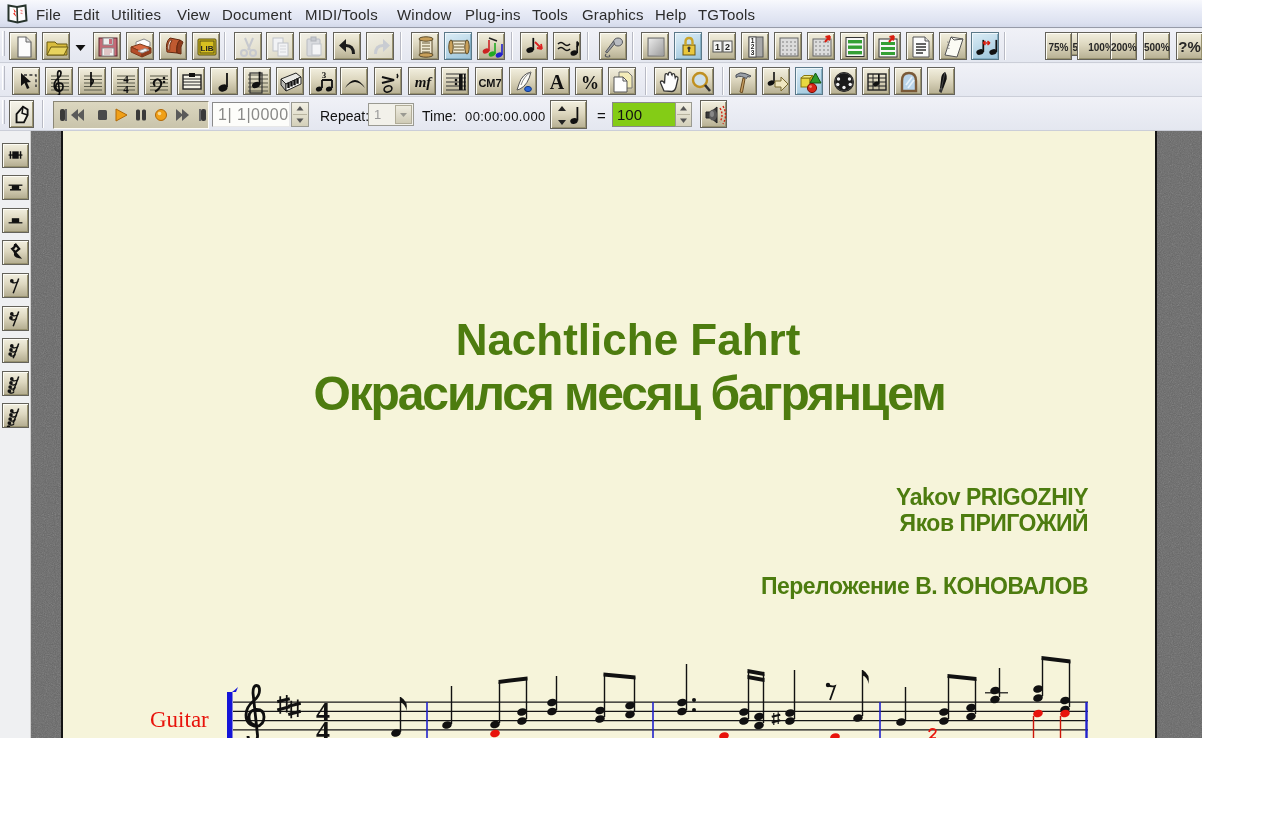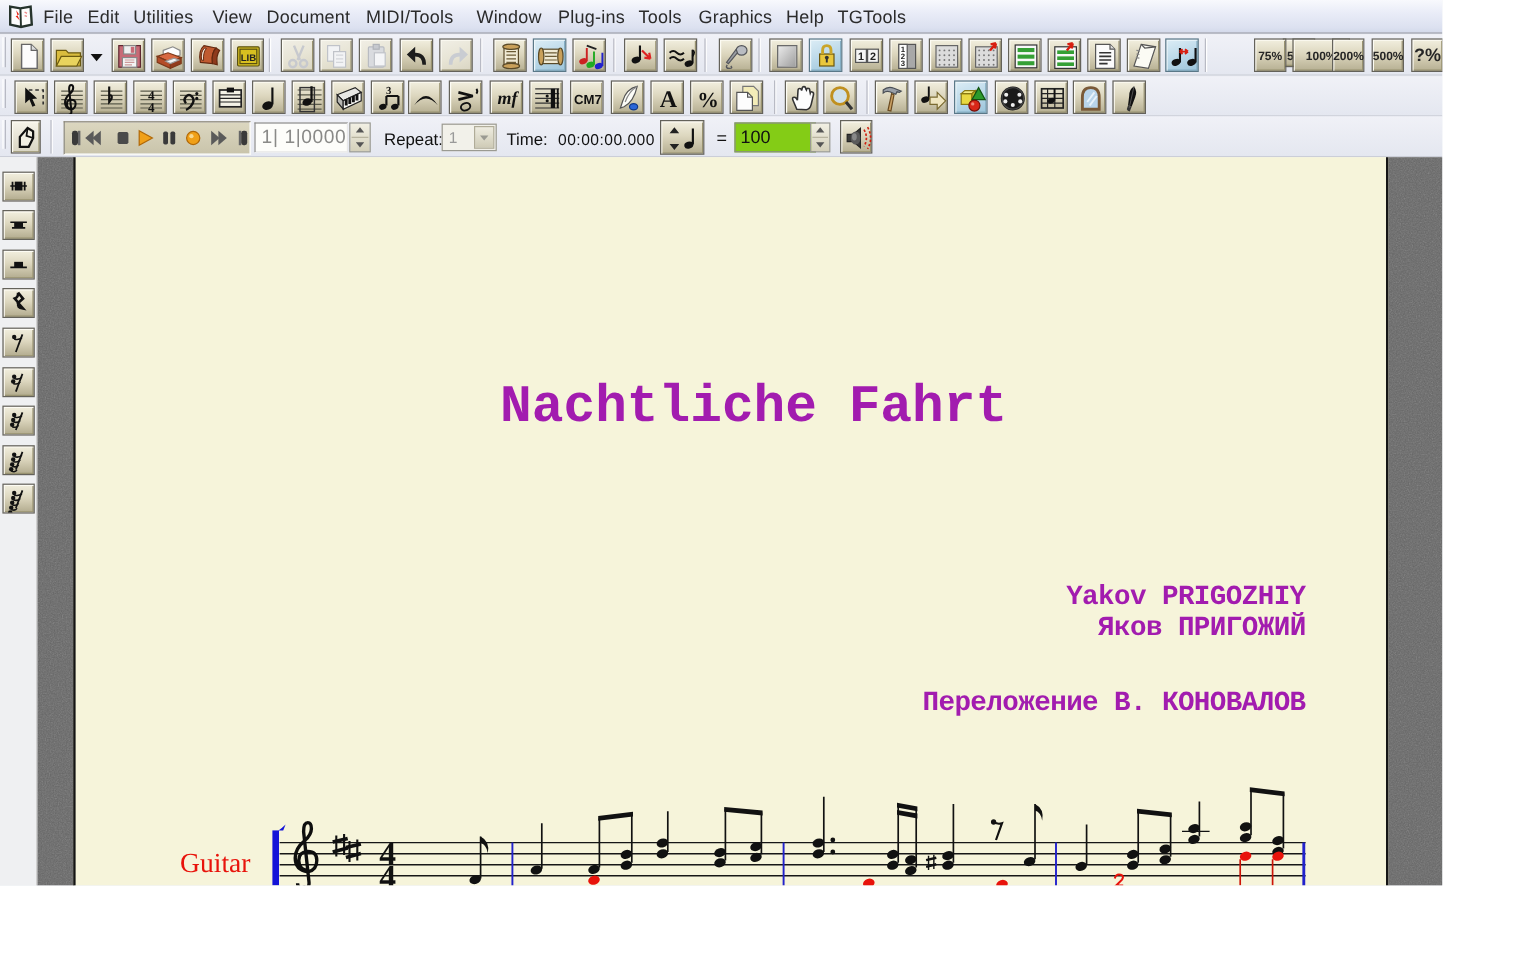--- a/index.html
+++ b/index.html
@@ -19,21 +19,21 @@
 .btn svg{position:absolute;left:1px;top:1px}
 .ztxt{position:absolute;width:100%;text-align:center;top:8px;font-size:10.5px;font-weight:bold;color:#262626}
 #workspace{position:absolute;left:0;top:131px;width:1202px;height:607px;background:#f0f0f0}
 #wsleft{position:absolute;left:31px;top:0;width:31px;height:607px;background:#666666}
 #wsright{position:absolute;left:1157px;top:0;width:45px;height:607px;background:#666666}
 #page{position:absolute;left:61px;top:0;width:1096px;height:607px;background:#f6f4da;border-left:2px solid #141414;border-right:2px solid #141414}
 #palette{position:absolute;left:0;top:0;width:31px;height:607px;background:#eff0f2;border-right:1px solid #d0d0d0}
 .pbtn{position:absolute;left:2px;width:27px;height:25px;border:1px solid #64625a;
  background:linear-gradient(180deg,#f2efdf 0%,#ddd7bf 45%,#b2ab8e 100%);
  box-shadow:inset 1px 1px 0 #fdfcf4, inset -1px -1px 0 #989270}
-.gtxt{position:absolute;color:#a21caf;font-family:Liberation Mono, monospace;font-weight:bold;white-space:nowrap}
+.gtxt{position:absolute;color:#4d7c0f;font-family:Liberation Sans, sans-serif;font-weight:bold;white-space:nowrap}
 </style></head><body>
 <div id="app">
 <div id="menubar">
 <svg style="position:absolute;left:7px;top:3px" width="21" height="21" viewBox="0 0 21 21">
         <path d="M1.5 2.5 L10 4 L18.5 2.5 L19.5 17.5 L10.5 19.5 L1.5 17.5 Z" fill="#fdfdfd" stroke="#26332c" stroke-width="2"></path>
         <path d="M10 4 L10.5 19.5" stroke="#26332c" stroke-width="1.6"></path>
         <path d="M6.5 5.5 L9 9 L7.5 9.5 L9.5 14 L6 10.5 L7.5 10 Z" fill="#e82618"></path>
         <path d="M13.5 7 l2 1.2 M13.5 10 l2 .6" stroke="#e88" stroke-width="1.2"></path>
       </svg>
 <span class="mi" style="left:36px">File</span>
@@ -700,20 +700,21 @@
             <circle cx="6.7" cy="16.3" r="2" fill="#111"></circle>
             <path d="M6.7 18.0 q4 1.5 5.8 -1.2" stroke="#111" stroke-width="1.4" fill="none"></path>
             <circle cx="5.8" cy="20.700000000000003" r="2" fill="#111"></circle>
             <path d="M5.8 22.400000000000002 q4 1.5 5.2 -1.2" stroke="#111" stroke-width="1.4" fill="none"></path>
             <circle cx="4.9" cy="25.1" r="2" fill="#111"></circle>
             <path d="M4.9 26.8 q4 1.5 4.6 -1.2" stroke="#111" stroke-width="1.4" fill="none"></path>
           </svg></div>
 </div>
 </div>
 <div class="gtxt" style="left:628px;top:315px;font-size:44px;transform:translateX(-50%)">Nachtliche Fahrt</div>
+<div class="gtxt" style="left:629px;top:366px;font-size:48px;letter-spacing:-2.1px;transform:translateX(-50%)">Окрасился месяц багрянцем</div>
 <div class="gtxt" style="left:1088px;top:484px;font-size:23px;letter-spacing:-0.5px;transform:translateX(-100%)">Yakov PRIGOZHIY</div>
 <div class="gtxt" style="left:1088px;top:510px;font-size:23px;letter-spacing:-0.5px;transform:translateX(-100%)">Яков ПРИГОЖИЙ</div>
 <div class="gtxt" style="left:1088px;top:573px;font-size:23px;letter-spacing:-0.5px;transform:translateX(-100%)">Переложение В. КОНОВАЛОВ</div>
 <svg style="position:absolute;left:0;top:620px" width="1202" height="118" viewBox="0 620 1202 118">
       <text x="150" y="727" font-size="23" fill="#e8130b" font-family="Liberation Serif">Guitar</text>
       <rect x="227" y="692" width="5.5" height="46" fill="#1414d8"></rect>
       <path d="M232 692 q3 -2 6 -5 l-2 5 Z" fill="#1414d8"></path>
       <path d="M233 702.2 H1088" stroke="#161616" stroke-width="1.2"></path>
       <path d="M233 711.4 H1088" stroke="#161616" stroke-width="1.2"></path>
       <path d="M233 720.6 H1088" stroke="#161616" stroke-width="1.2"></path>

